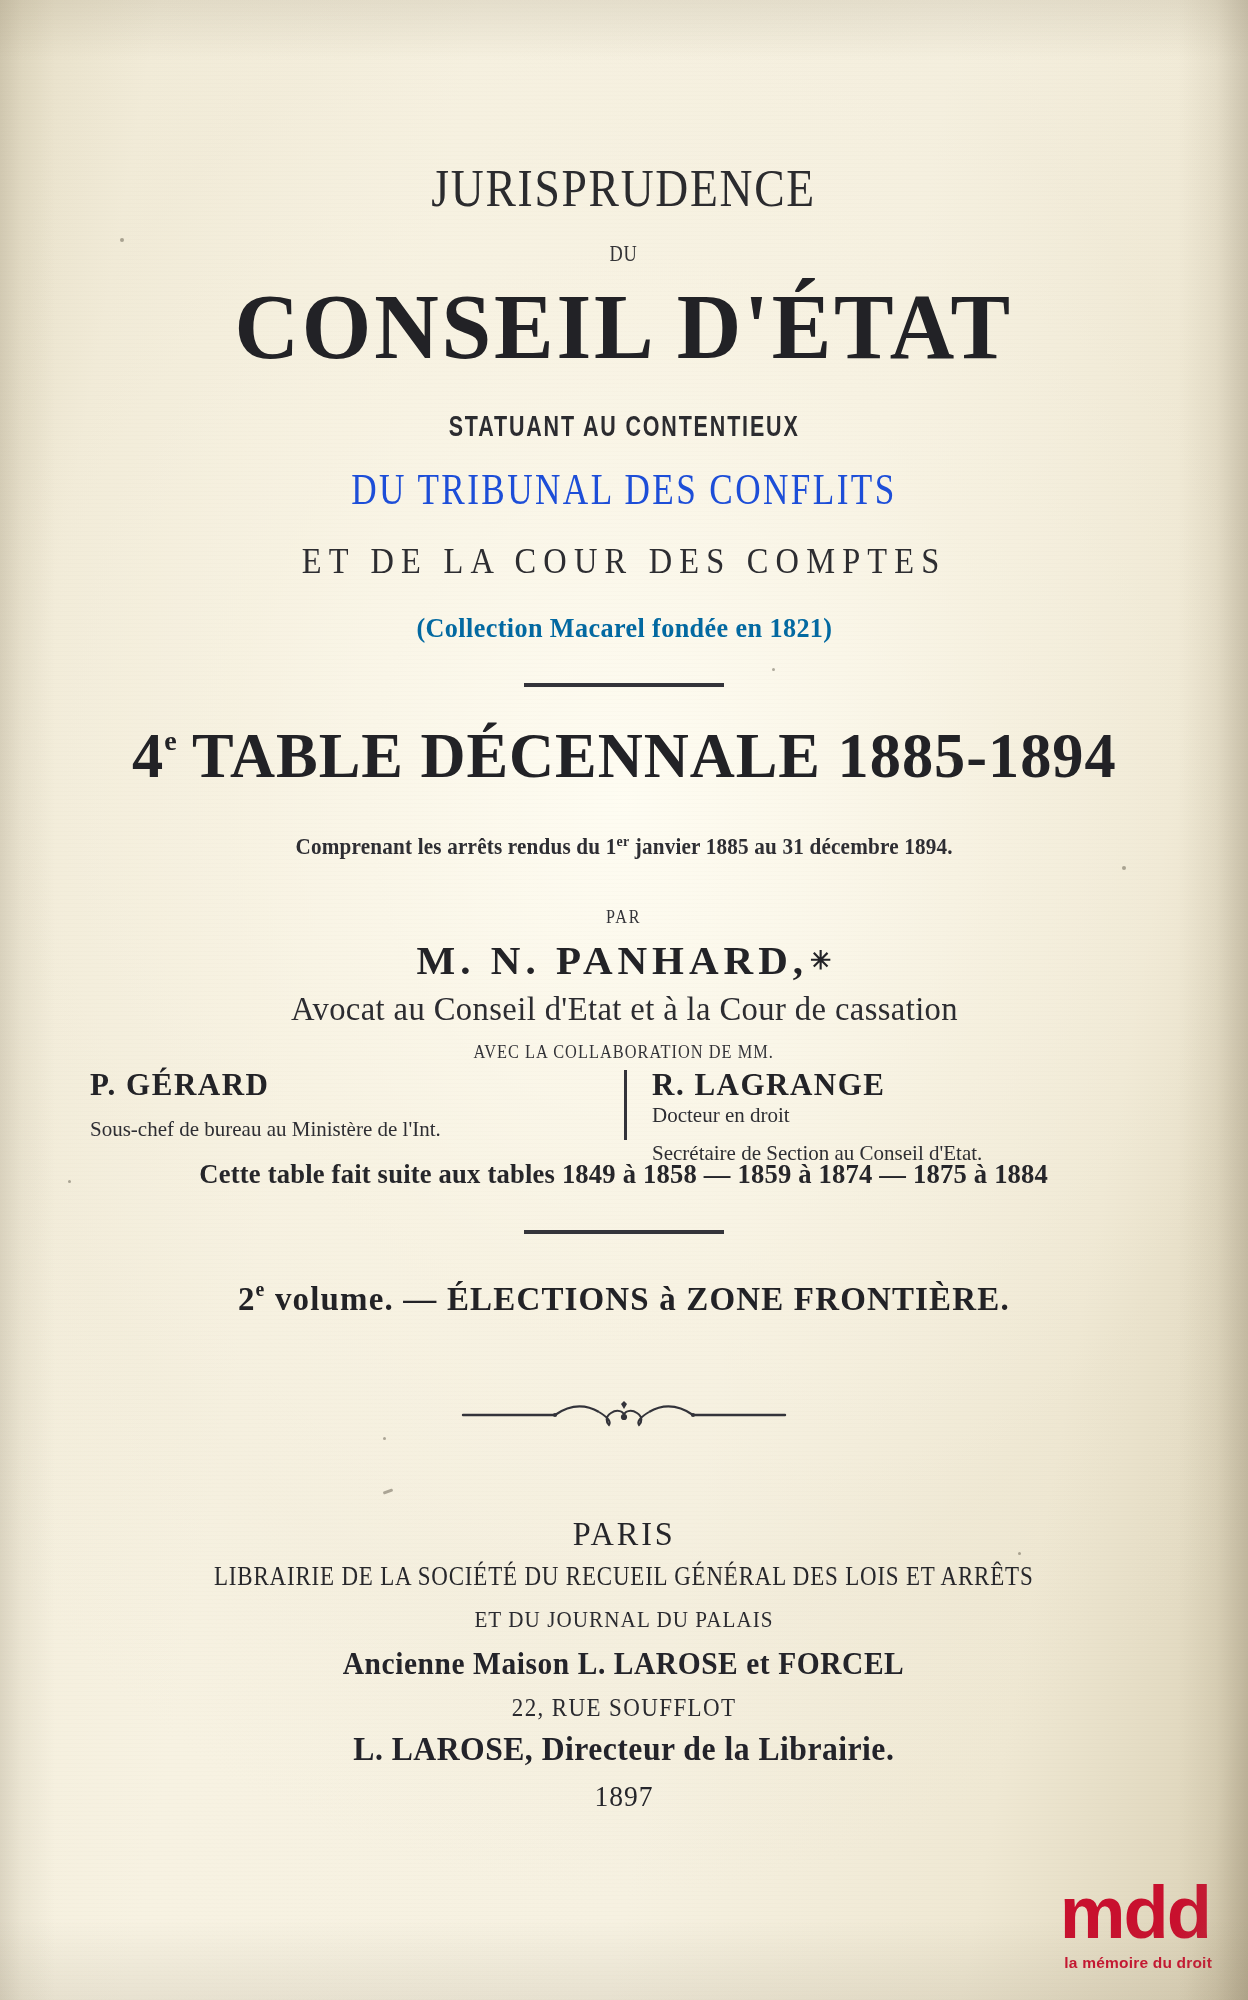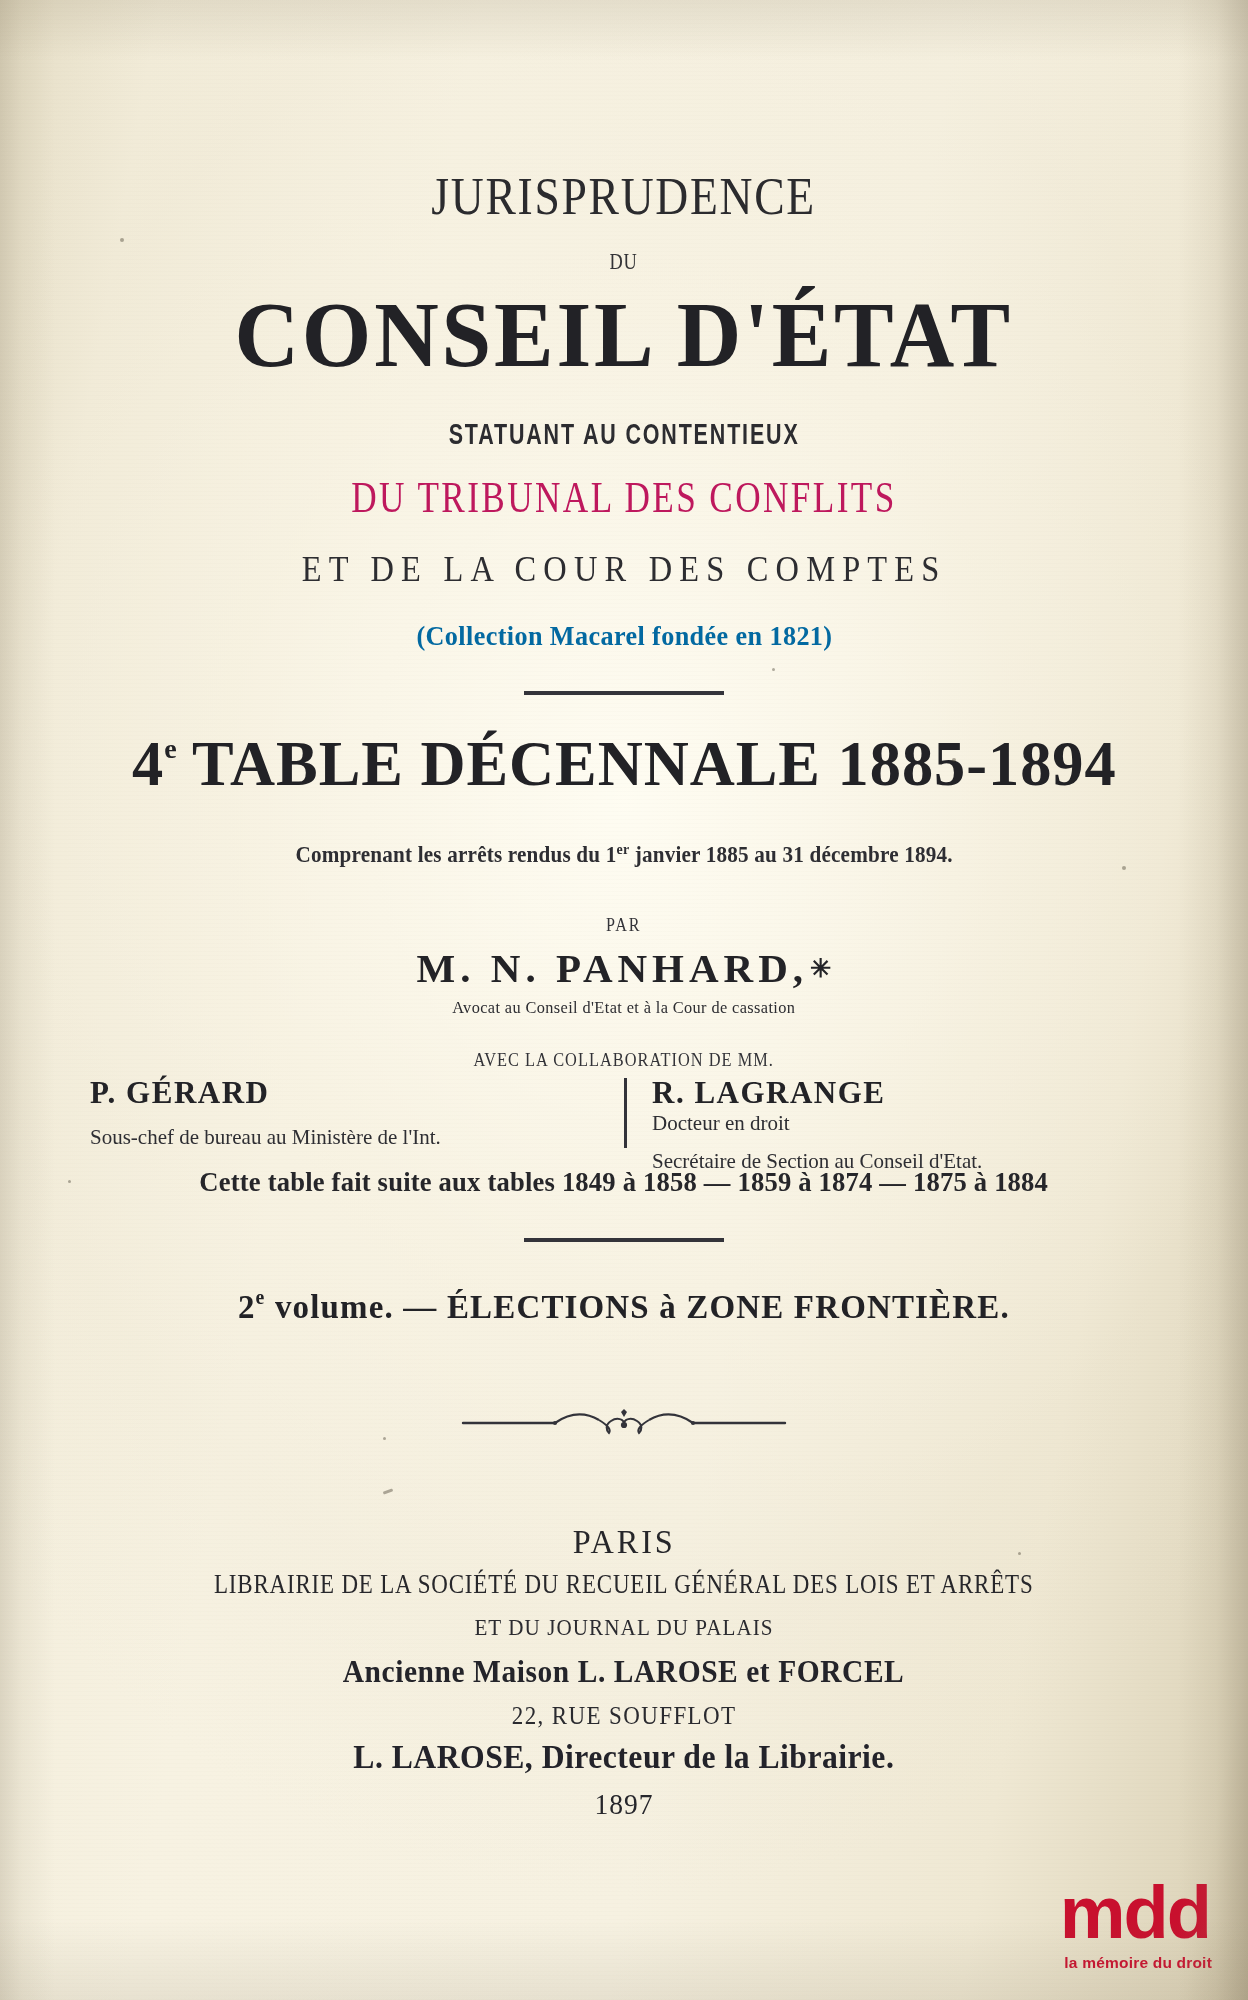--- a/index.html
+++ b/index.html
@@ -63,21 +63,21 @@
        rgba(120,108,86,0.030) 1px,
        rgba(255,255,255,0.0) 1px,
        rgba(255,255,255,0.0) 4px);
     opacity: .55;
     pointer-events: none;
   }
 
   #content {
     position: absolute;
     left: 0;
-    top: 16px;
+    top: 8px;
     width: 1248px;
     height: 1544px;
     text-align: center;
     color: #2a2a2c;
   }
 
   
   .sq {
     display: inline-block;
     transform-origin: center;
@@ -129,21 +129,21 @@
   }
   .l-statuant .sq { transform: scaleX(0.74); }
 
   .l-tribunal {
     position: absolute;
     left: 0; right: 0;
     top: 456px;
     font-size: 44px;
     font-weight: 400;
     letter-spacing: 3px;
-    color: #be185d;
+    color: #1d4ed8;
   }
   .l-tribunal .sq { transform: scaleX(0.80); }
 
   .l-comptes {
     position: absolute;
     left: 0; right: 0;
     top: 532px;
     font-size: 36px;
     font-weight: 400;
     letter-spacing: 8px;
@@ -226,21 +226,21 @@
     font-size: 0.62em;
     letter-spacing: 0;
     vertical-align: 0.18em;
     margin-left: 2px;
   }
 
   .l-author-title {
     position: absolute;
     left: 0; right: 0;
     top: 982px;
-    font-size: 17px;
+    font-size: 34px;
     letter-spacing: 0.4px;
     color: #2c2c31;
   }
   .l-author-title .sq { transform: scaleX(0.96); }
 
   .l-collab {
     position: absolute;
     left: 0; right: 0;
     top: 1033px;
     font-size: 19px;

